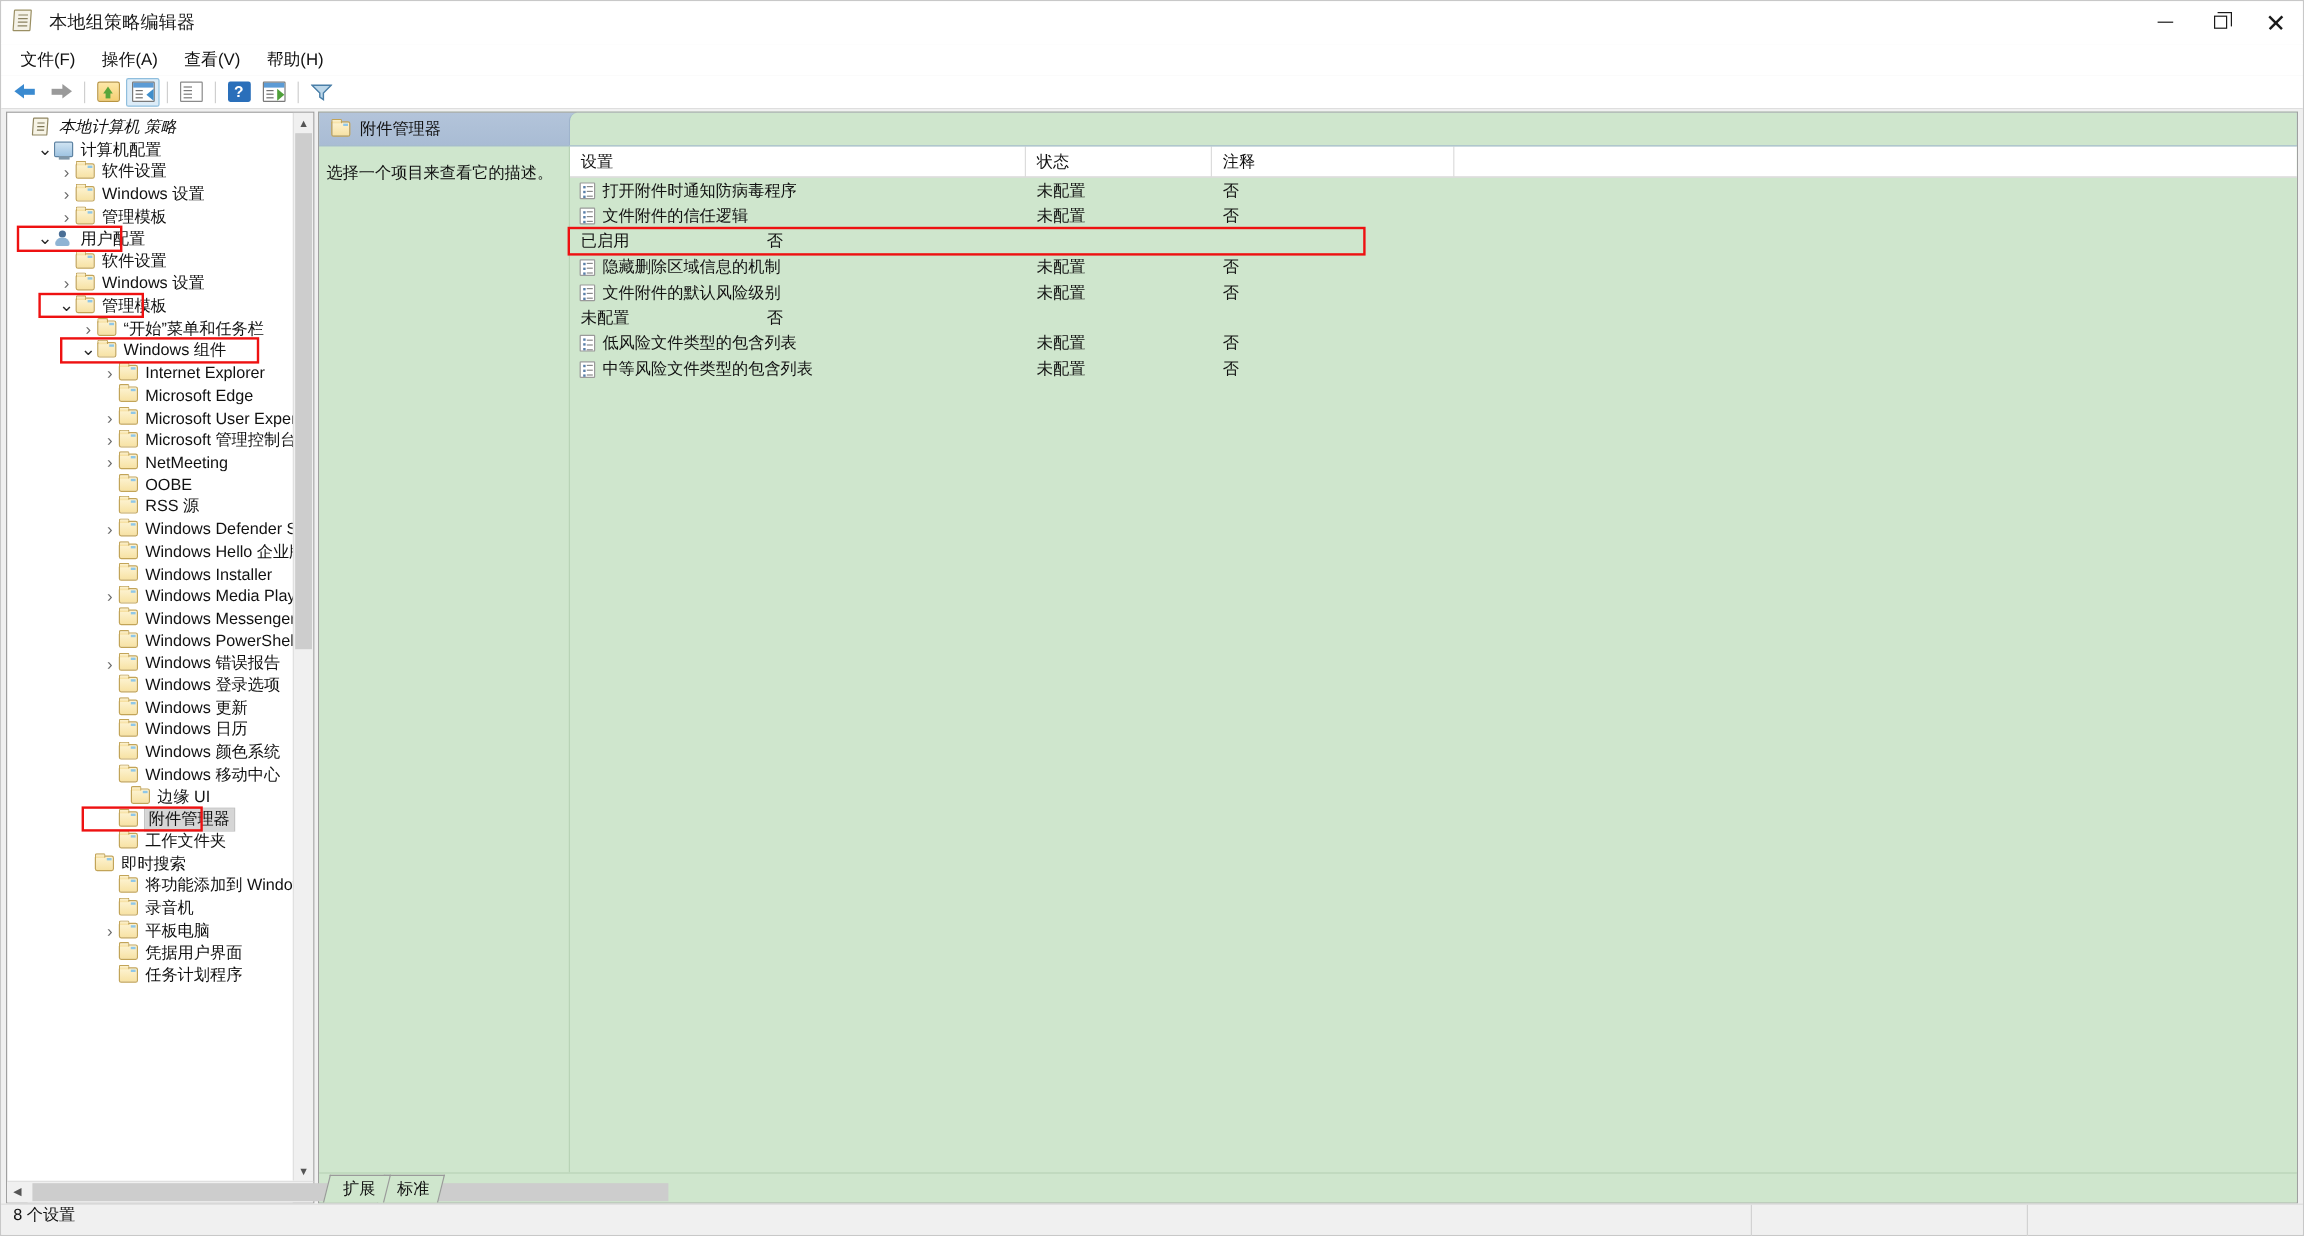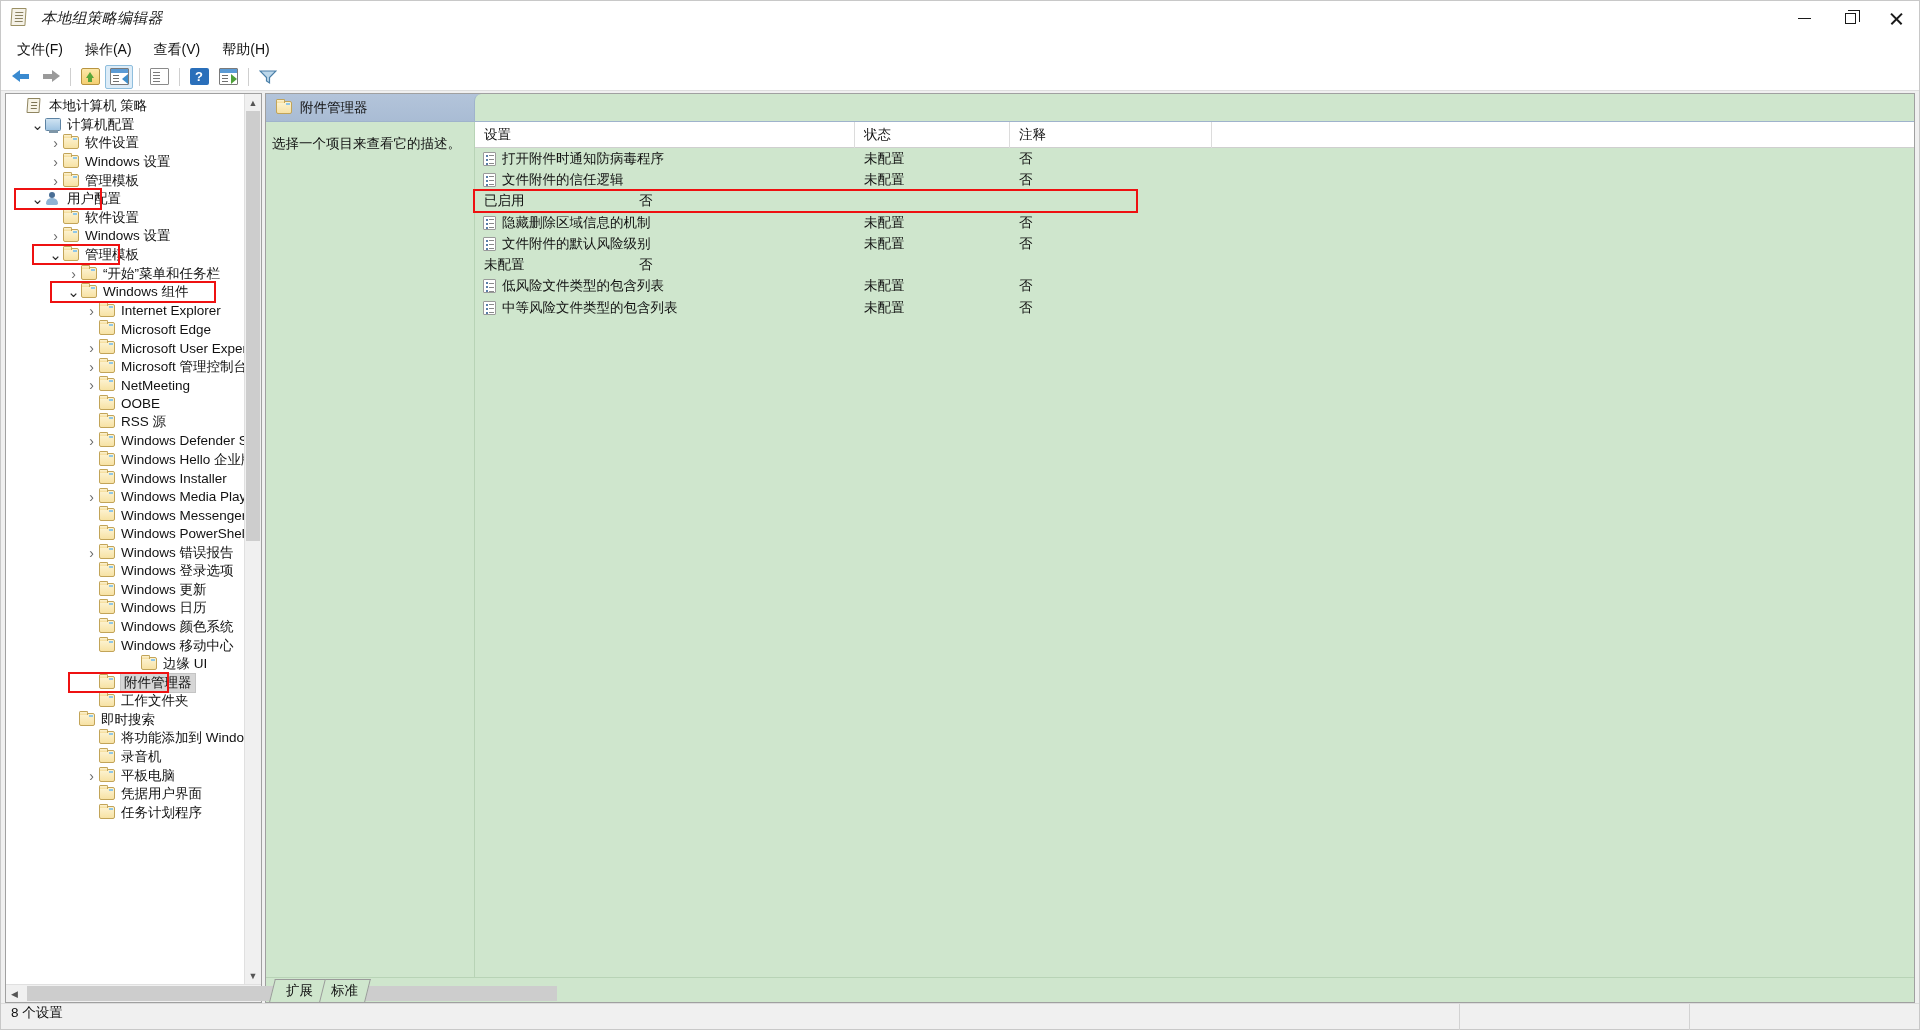--- a/index.html
+++ b/index.html
@@ -35,21 +35,21 @@
     border-radius: 1px;
     position: relative;
     transform: skewX(-4deg);
   }
   .doc-glyph:before {
     content: ""; position: absolute; left: 3px; top: 3px;
     width: 8px; height: 1px; background: #8a8160;
     box-shadow: 0 3px 0 #8a8160, 0 6px 0 #8a8160, 0 9px 0 #8a8160;
   }
   .titlebar-title {
-    font-size: 15px; color: #1a1a1a; letter-spacing: 0.2px; font-style: italic;
+    font-size: 15px; color: #1a1a1a; letter-spacing: 0.2px;
   }
   .titlebar-spacer { flex: 1; }
   .wbtn {
     width: 46px; height: 36px;
     display: flex; align-items: center; justify-content: center;
     font-size: 15px; color: #1a1a1a;
   }
   .min-glyph { width: 13px; height: 1.5px; background: #1a1a1a; }
   .max-glyph {
     width: 11px; height: 11px; border: 1.5px solid #1a1a1a;
@@ -505,21 +505,21 @@
         </svg>
       </span>
     </div>
   </div>
 
   <div class="body">
 
     <div class="tree-pane">
       <div class="tree-scroll-wrap">
         <div class="tree-inner" id="tree-inner">
-            <div class="tnode" style="padding-left: 6px;">
+            <div class="tnode" style="padding-left: 6px; font-style: italic;">
               <span class="chev none"></span>
               <span class="ticon">
                 <span class="ic-policyroot" style="display: block; position: relative;"></span>
               </span>
               <span class="tlabel">本地计算机 策略</span>
             </div>
             <div class="tnode" style="padding-left: 24px;">
               <span class="chev open" style="font-size: 15px; line-height: 6px;">⌄</span>
               <span class="ticon">
                 <span class="ic-computer" style="display: block; position: relative;"></span>
@@ -715,21 +715,21 @@
               </span>
               <span class="tlabel">Windows 颜色系统</span>
             </div>
             <div class="tnode" style="padding-left: 78px;">
               <span class="chev none"></span>
               <span class="ticon">
                 <span class="fold" style="display: block; position: relative;"></span>
               </span>
               <span class="tlabel">Windows 移动中心</span>
             </div>
-            <div class="tnode" style="padding-left: 88px; margin-left: 32px;">
+            <div class="tnode" style="padding-left: 88px;">
               <span class="chev none"></span>
               <span class="ticon">
                 <span class="fold" style="display: block; position: relative;"></span>
               </span>
               <span class="tlabel">边缘 UI</span>
             </div>
             <div class="tnode selected" style="padding-left: 78px;">
               <span class="chev none"></span>
               <span class="ticon">
                 <span class="fold" style="display: block; position: relative;"></span>

